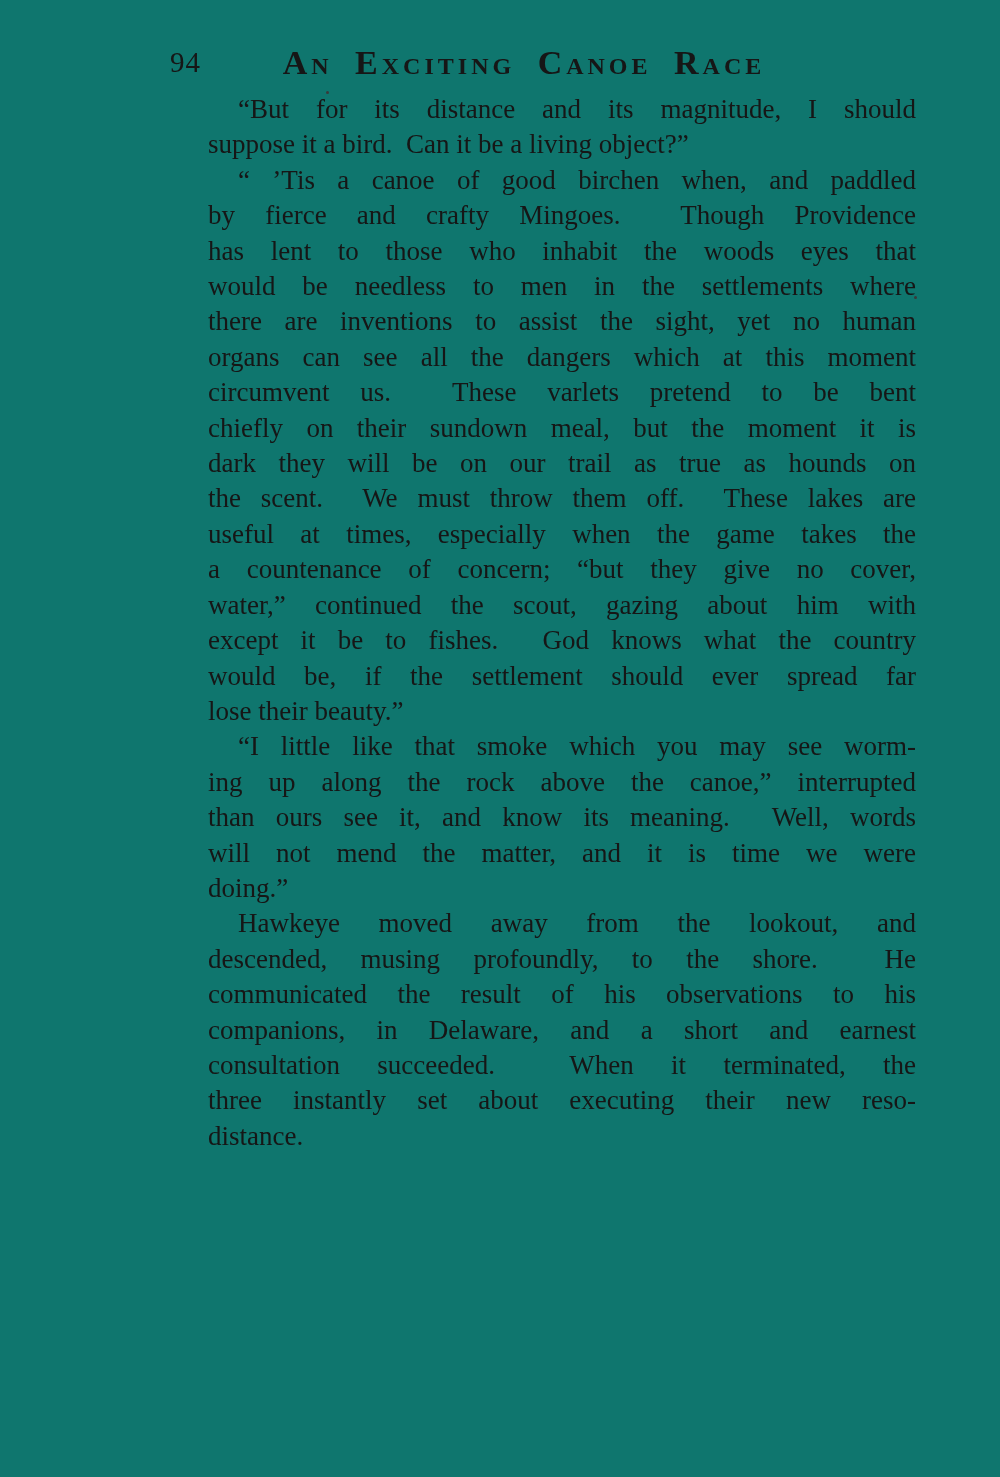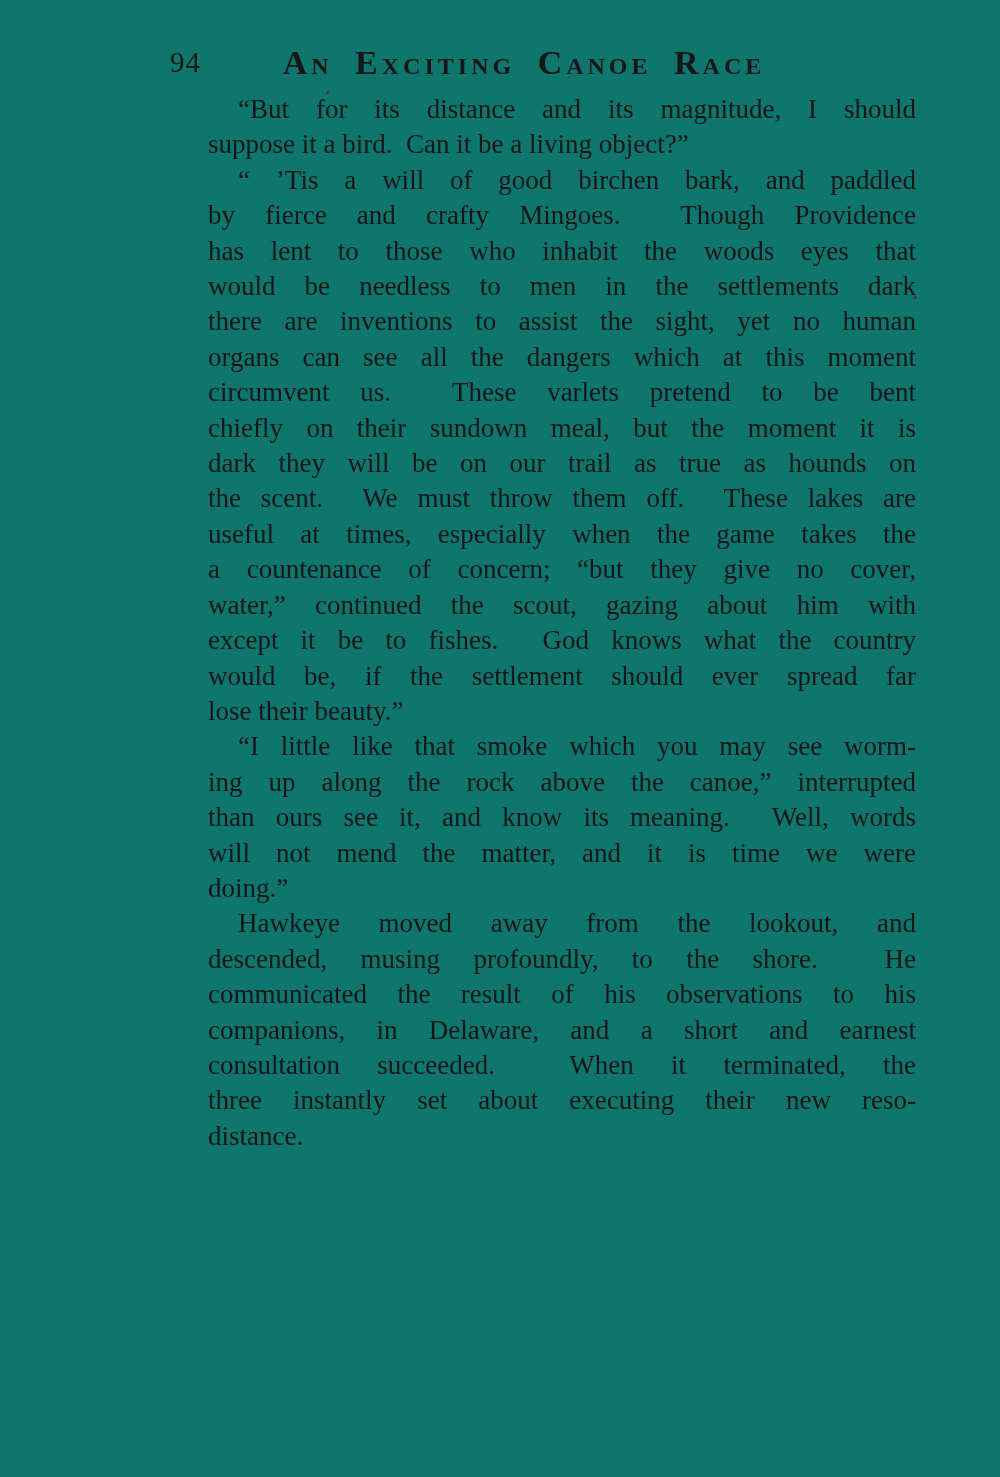--- a/index.html
+++ b/index.html
@@ -83,24 +83,24 @@
     <span class="page-number">94</span>
     <span class="header-title">An Exciting Canoe Race</span>
   </div>
 
   <div class="page-body" id="page-body">
       <div class="para">
         <div class="line first">“But for its distance and its magnitude, I should</div>
         <div class="line last">suppose it a bird.&nbsp; Can it be a living object?”</div>
       </div>
       <div class="para">
-        <div class="line first">“ ’Tis a will of good birchen bark, and paddled</div>
+        <div class="line first">“ ’Tis a canoe of good birchen when, and paddled</div>
         <div class="line">by fierce and crafty Mingoes.&nbsp; Though Providence</div>
         <div class="line">has lent to those who inhabit the woods eyes that</div>
-        <div class="line">would be needless to men in the settlements dark</div>
+        <div class="line">would be needless to men in the settlements where</div>
         <div class="line">there are inventions to assist the sight, yet no human</div>
         <div class="line">organs can see all the dangers which at this moment</div>
         <div class="line">circumvent us.&nbsp; These varlets pretend to be bent</div>
         <div class="line">chiefly on their sundown meal, but the moment it is</div>
         <div class="line">dark they will be on our trail as true as hounds on</div>
         <div class="line">the scent.&nbsp; We must throw them off.&nbsp; These lakes are</div>
         <div class="line">useful at times, especially when the game takes the</div>
         <div class="line">a countenance of concern; “but they give no cover,</div>
         <div class="line">water,” continued the scout, gazing about him with</div>
         <div class="line">except it be to fishes.&nbsp; God knows what the country</div>

